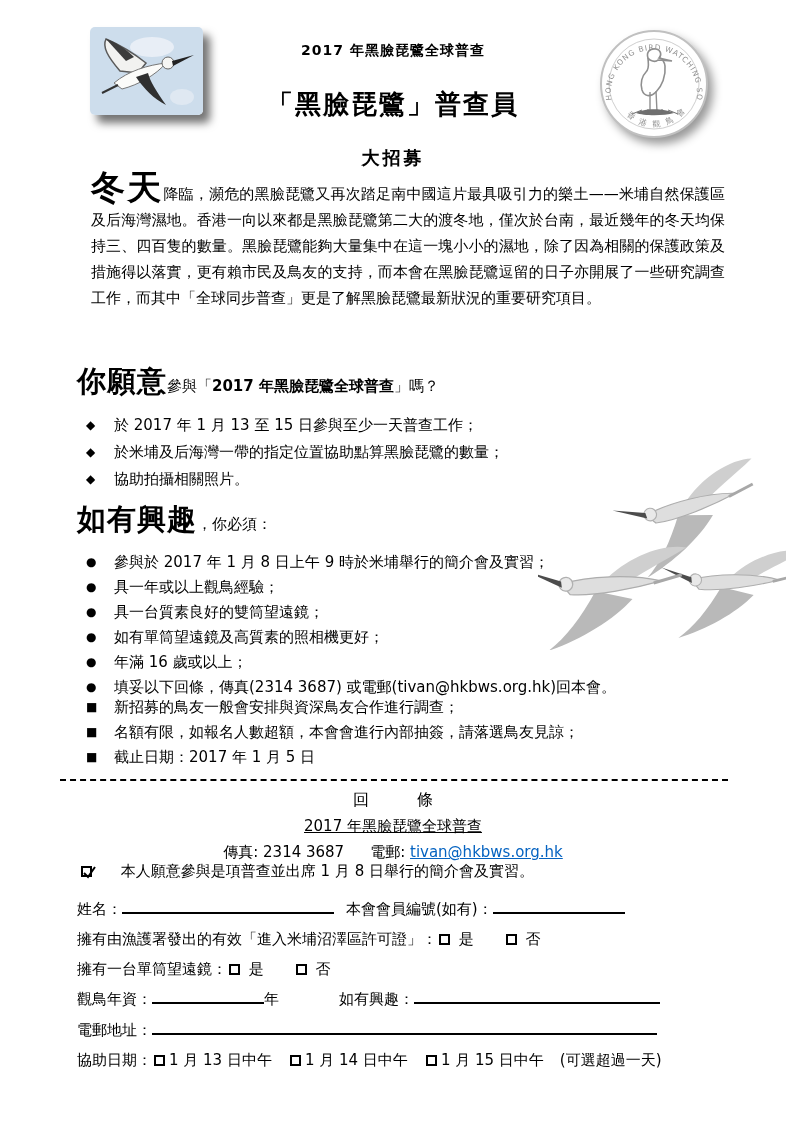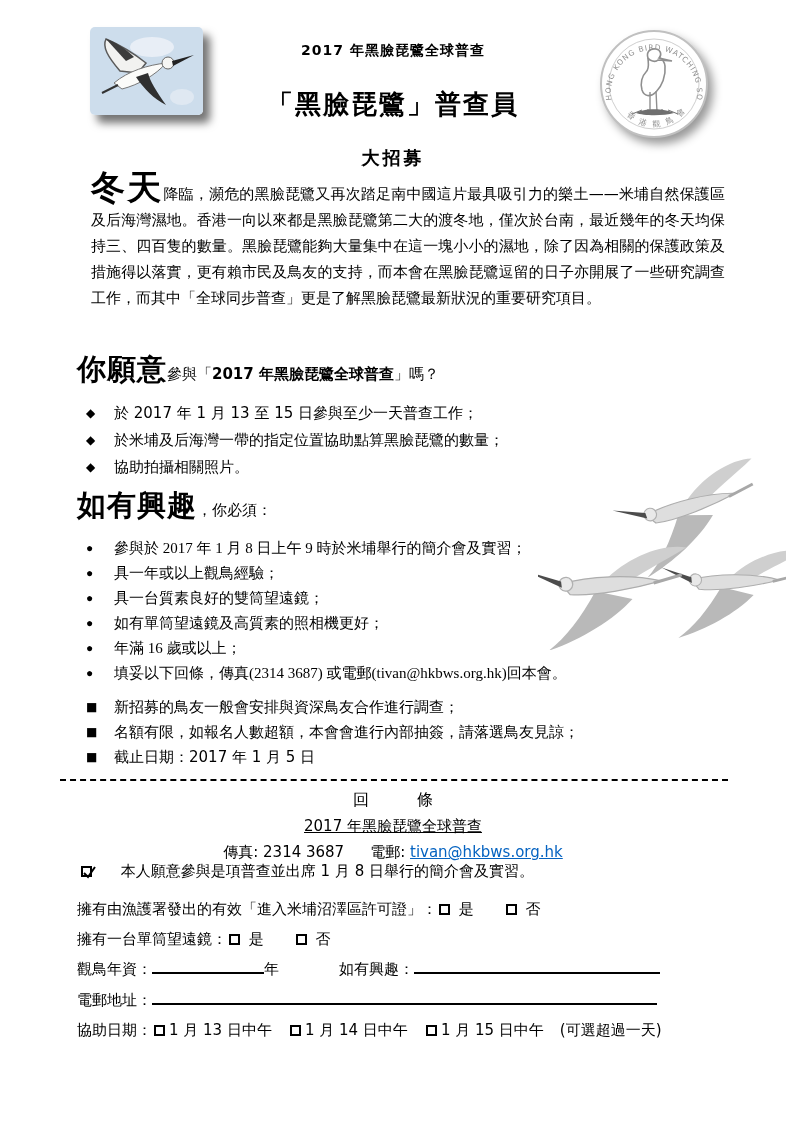--- a/index.html
+++ b/index.html
@@ -23,22 +23,22 @@
   .hdr .event  { font-size:14px; font-weight:700; letter-spacing:1px; }
   .hdr .title  { margin-top:27px; font-size:26px; font-weight:700; letter-spacing:2px; }
   .hdr .sub    { margin-top:24px; font-size:18px; font-weight:700; letter-spacing:3px; }
   
   .col { position:absolute; left:77px; width:634px; }
   .intro { top:170px; text-align:justify; font-size:15px; line-height:26px;margin-left:14px; }
   .lead  { font-size:34px; font-weight:700; line-height:1; letter-spacing:2px; }
   .sechead { font-size:29px; font-weight:700; letter-spacing:1px; }
   .sechead .small  { font-size:15px; font-weight:400; letter-spacing:0; }
   .sechead .smallb { font-size:15px; font-weight:700; letter-spacing:0; }
-  .sec-willing { top:350px; }
-  .sec-interest{ top:486px;font-family:Liberation Serif, serif; }
+  .sec-willing { top:362px; }
+  .sec-interest{ top:500px; }
   .sec-notes   { top:695px; }
   .list { margin-top:10px; }
   .li { display:flex; line-height:27px; font-size:15px; }
   .sec-interest .li, .sec-notes .li { line-height:25px; }
   .li .b { width:37px; flex:0 0 37px; padding-left:9px; font-size:12px; }
   .cutline {
     position:absolute; top:779px; left:60px; width:668px; height:0;
     border-top:2px dashed #000;
   }
   
@@ -227,20 +227,23 @@
     <span class="cbx checked">
       <svg width="17" height="17" viewBox="0 0 17 17">
         <polyline points="3,9 7,13 14,3" fill="none" stroke="#000" stroke-width="2"></polyline>
       </svg>
     </span>
     <span class="txt">本人願意參與是項普查並出席 1 月 8 日舉行的簡介會及實習。</span>
   </div>
 
   <div class="form">
     <div class="frow">
+      <span>姓名：</span><span class="ul name"></span><span class="sp3"></span><span>本會會員編號(如有)：</span><span class="ul member"></span>
+    </div>
+    <div class="frow">
       <span>擁有由漁護署發出的有效「進入米埔沼澤區許可證」：</span><span class="cbx"></span> <span>是</span><span class="sp2"></span><span class="cbx"></span> <span>否</span>
     </div>
     <div class="frow">
       <span>擁有一台單筒望遠鏡：</span><span class="cbx"></span> <span>是</span><span class="sp2"></span><span class="cbx"></span> <span>否</span>
     </div>
     <div class="frow tall">
       <span>觀鳥年資：</span><span class="ul years"></span><span>年</span><span class="sp2"></span><span class="sp2"></span><span>如有興趣：</span><span class="ul phone"></span>
     </div>
     <div class="frow">
       <span>電郵地址：</span><span class="ul mail"></span>

